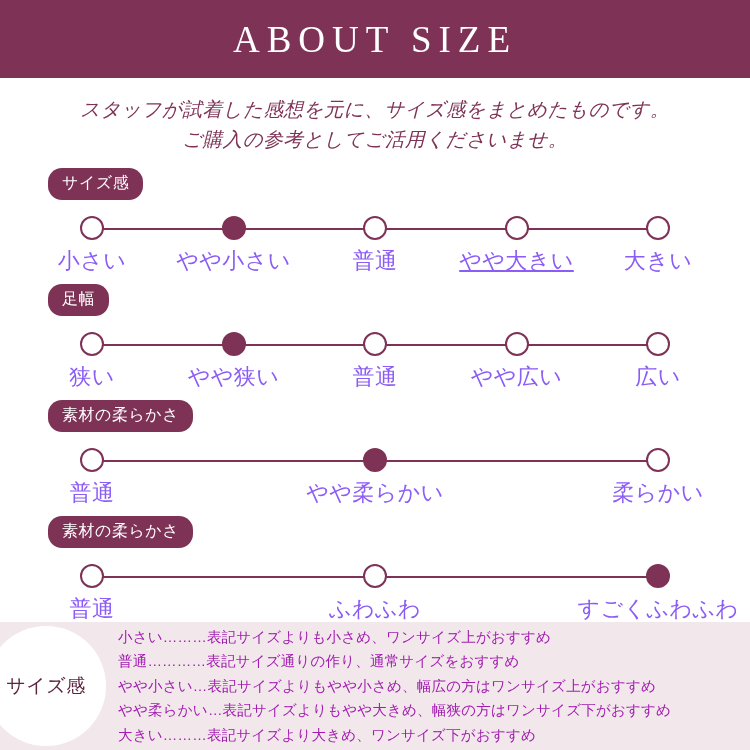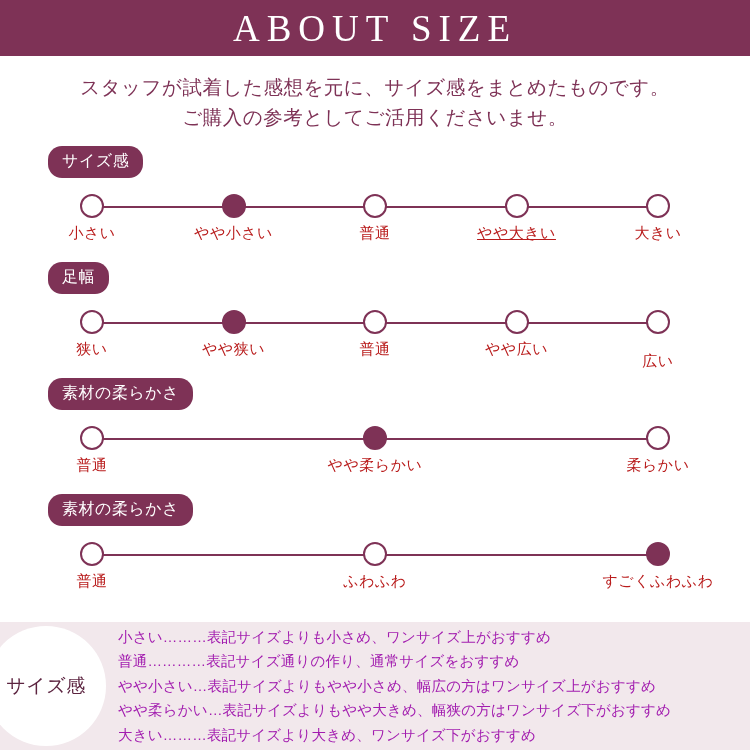--- a/index.html
+++ b/index.html
@@ -16,21 +16,21 @@
   }
   #page {
     position: relative;
     width: 750px;
     height: 750px;
     box-sizing: border-box;
   }
 
   
   .header {
-    height: 56px;
+    height: 78px;
     background: #7e3256;
     display: flex;
     align-items: center;
     justify-content: center;
   }
   .header-title {
     color: #ffffff;
     font-size: 37px;
     letter-spacing: 7px;
     font-family: "Liberation Serif", serif;
@@ -38,20 +38,21 @@
   }
 
   
   .intro {
     margin-top: 16px;
     text-align: center;
     color: #7e3256;
     font-size: 19.5px;
     line-height: 1.55;
     letter-spacing: 0.5px;
+    font-style: italic;
   }
 
   
   .scales {
     margin-top: 14px;
     padding: 0 0 0 0;
   }
   .scale-block {
     position: relative;
     margin-bottom: 14px;
@@ -95,22 +96,22 @@
   }
   .labels {
     position: relative;
     height: 24px;
     margin-top: 2px;
   }
   .label {
     position: absolute;
     top: 0;
     transform: translateX(-50%);
-    font-size: 15px;
-    color: #b91c1c;
+    font-size: 22px;
+    color: #8b5cf6;
     white-space: nowrap;
     letter-spacing: 0.5px;
   }
 
   
   .footer {
     position: absolute;
     left: 0;
     bottom: 0;
     width: 750px;
@@ -178,21 +179,21 @@
           <div class="dot" style="left: 92px;"></div>
           <div class="dot filled" style="left: 233.5px;"></div>
           <div class="dot" style="left: 375px;"></div>
           <div class="dot" style="left: 516.5px;"></div>
           <div class="dot" style="left: 658px;"></div>
         </div><div class="labels">
           <div class="label" style="left: 92px;">狭い</div>
           <div class="label" style="left: 233.5px; text-align: right;">やや狭い</div>
           <div class="label" style="left: 375px;">普通</div>
           <div class="label" style="left: 516.5px;">やや広い</div>
-          <div class="label" style="left: 658px; margin-top: 12px;">広い</div>
+          <div class="label" style="left: 658px;">広い</div>
         </div></div>
       <div class="scale-block"><div class="tag">素材の柔らかさ</div><div class="track-wrap">
           <div class="track-line"></div>
           <div class="dot" style="left: 92px;"></div>
           <div class="dot filled" style="left: 375px;"></div>
           <div class="dot" style="left: 658px;"></div>
         </div><div class="labels">
           <div class="label" style="left: 92px;">普通</div>
           <div class="label" style="left: 375px;">やや柔らかい</div>
           <div class="label" style="left: 658px;">柔らかい</div>

